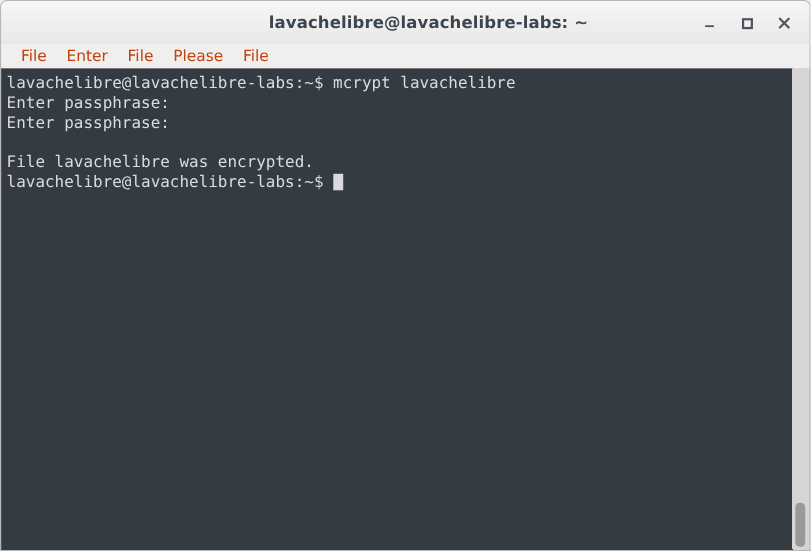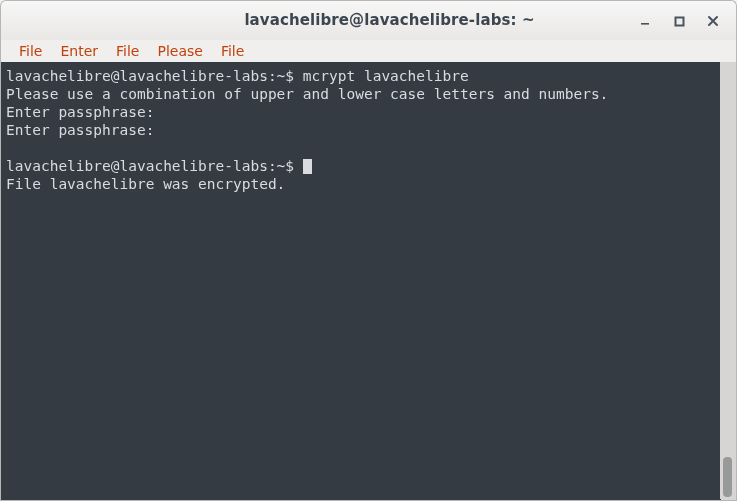--- a/index.html
+++ b/index.html
@@ -203,26 +203,25 @@
     <div class="menuitem">Enter</div>
     <div class="menuitem">File</div>
     <div class="menuitem">Please</div>
     <div class="menuitem">File</div>
   </div>
 
   <div class="term-wrap">
     <div class="screen">
       <div class="lines">
         <div class="line">lavachelibre@lavachelibre-labs:~$ mcrypt lavachelibre</div>
-        <div class="line">Please use a combination of upper and lower case letters and numbers.</div>
         <div class="line">Enter passphrase:</div>
         <div class="line">Enter passphrase:</div>
         <div class="line blank">&nbsp;</div>
+        <div class="line">File lavachelibre was encrypted.</div>
         <div class="line"><span>lavachelibre@lavachelibre-labs:~$ </span><span class="cursor"></span></div>
-        <div class="line">File lavachelibre was encrypted.</div>
       </div>
     </div>
 
     <div class="scrollbar">
       <div class="scroll-thumb" style="top: 395px; height: 40px;"></div>
     </div>
   </div>
 
 </div>
 

